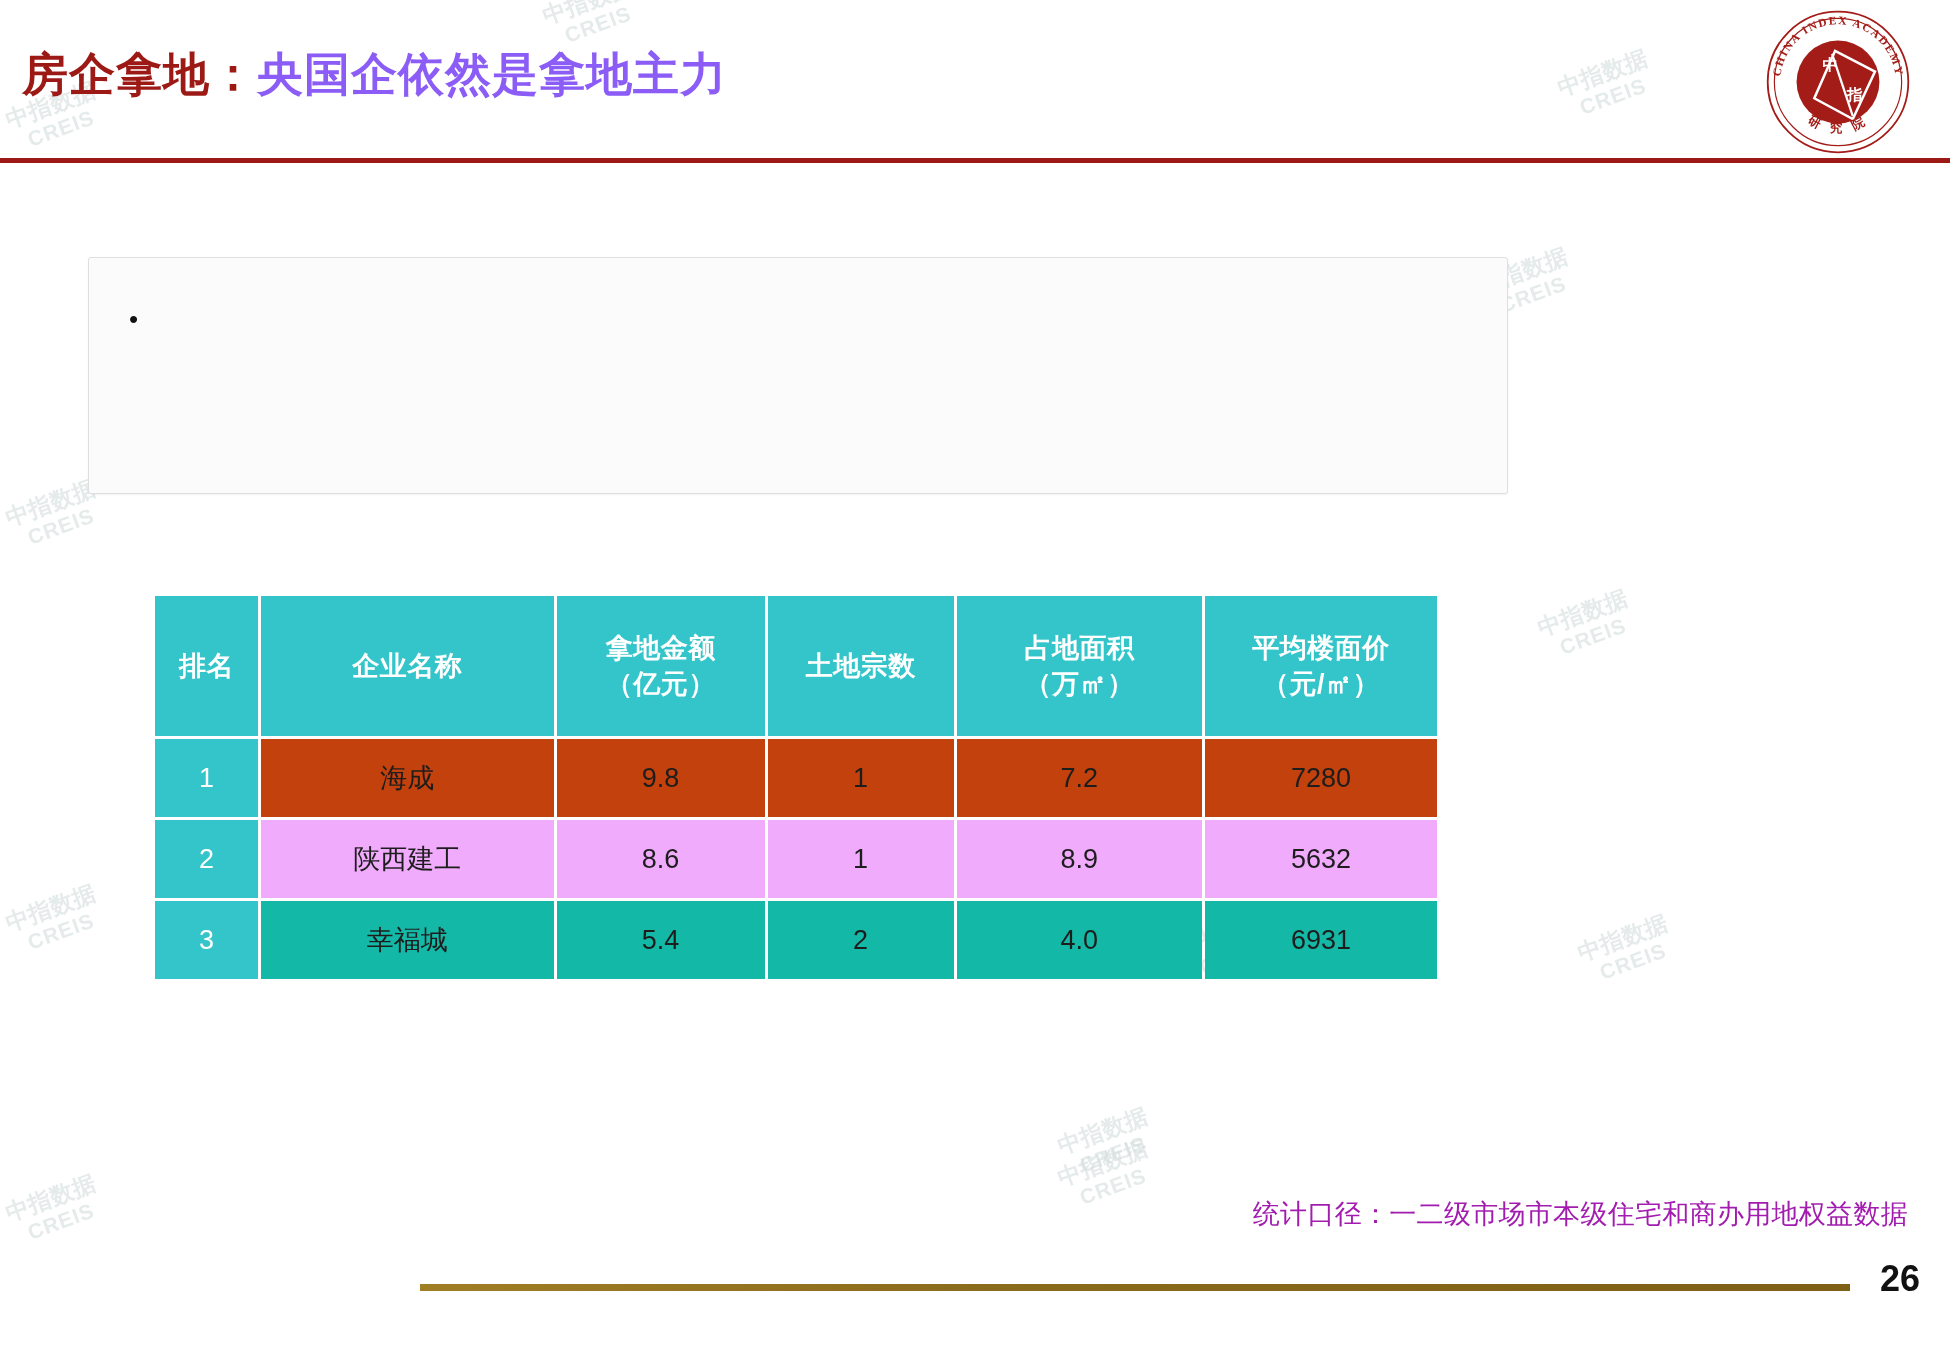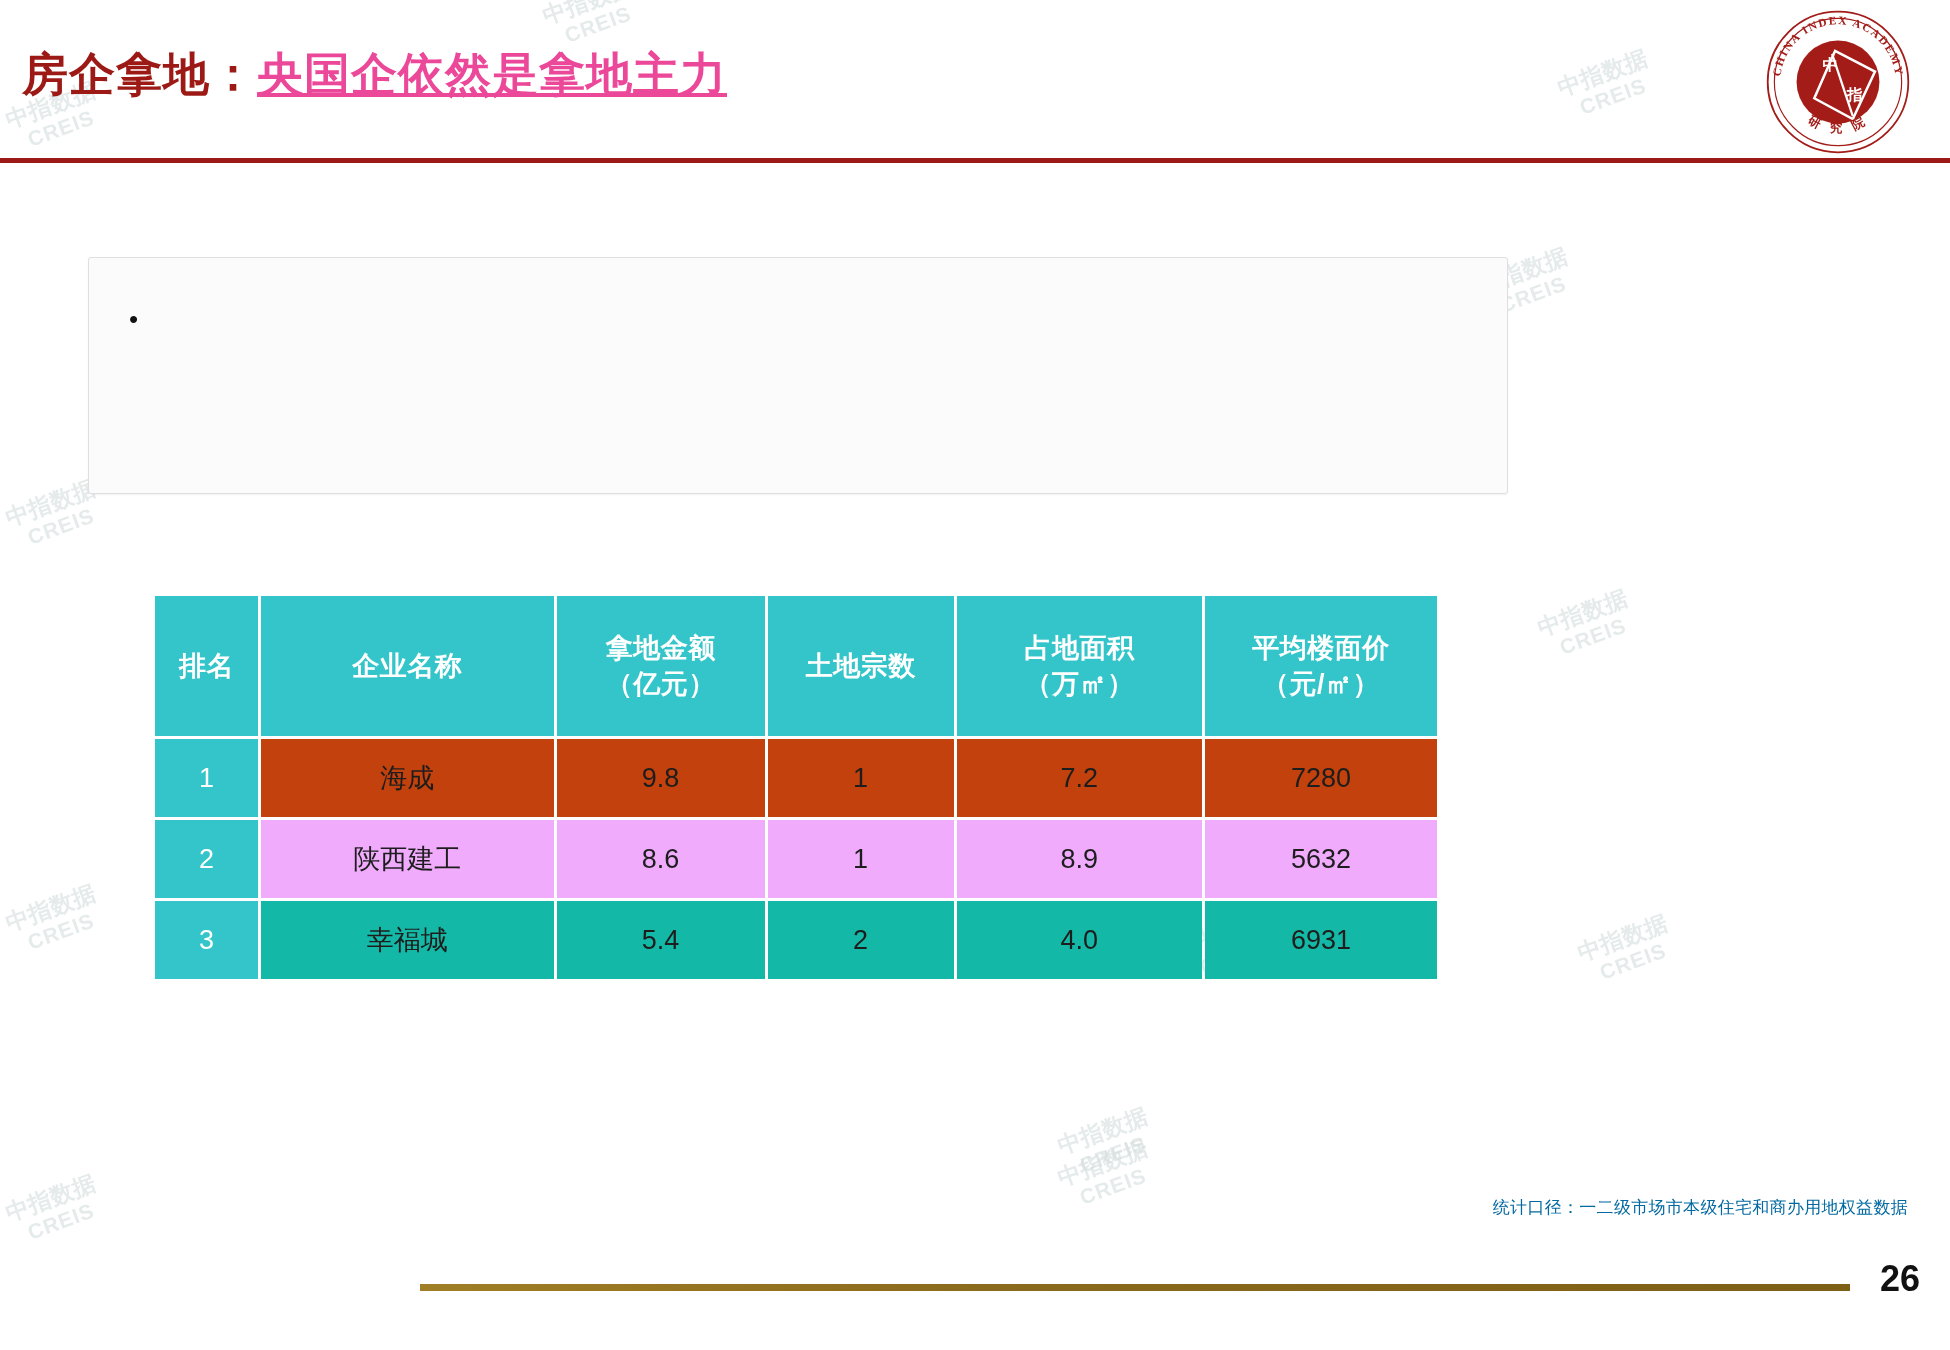--- a/index.html
+++ b/index.html
@@ -27,21 +27,21 @@
   .wm .l2 { display: block; padding-left: 14px; font-size: 21px; letter-spacing: 1px; }
 
   
   .title {
     position: absolute; left: 22px; top: 44px;
     font-size: 46px; font-weight: 700; letter-spacing: 1px;
     white-space: nowrap;
     z-index: 8;
   }
   .title .red { color: #9c1915; }
-  .title .blk { color: #ec4899; text-decoration: underline; }
+  .title .blk { color: #8b5cf6; }
   .title-rule {
     position: absolute; left: 0; top: 158px; width: 1950px; height: 5px;
     background: #9c1915; z-index: 8;
   }
 
   
   .logo {
     position: absolute; right: 38px; top: 8px;
     width: 148px; height: 148px; z-index: 9;
   }
@@ -122,21 +122,21 @@
   .c-rank  { width: 104px; }
   .c-name  { width: 296px; margin-left: 32px; }
   .c-amt   { width: 210px; }
   .c-lots  { width: 188px; }
   .c-area  { width: 248px; }
   .c-price { width: 234px; }
 
   
   .note {
     position: absolute; right: 42px; top: 1196px;
-    font-size: 17px; color: #0369a1;
+    font-size: 27px; color: #a21caf;
     letter-spacing: .3px;
     white-space: nowrap;
     z-index: 8;
   }
   .foot-rule-grad {
     position: absolute; left: 420px; top: 1284px;
     width: 1430px; height: 7px;
     background: linear-gradient(90deg,#a07e26 0%, #8a6a1c 40%, #7d5f16 100%);
     z-index: 8;
   }

